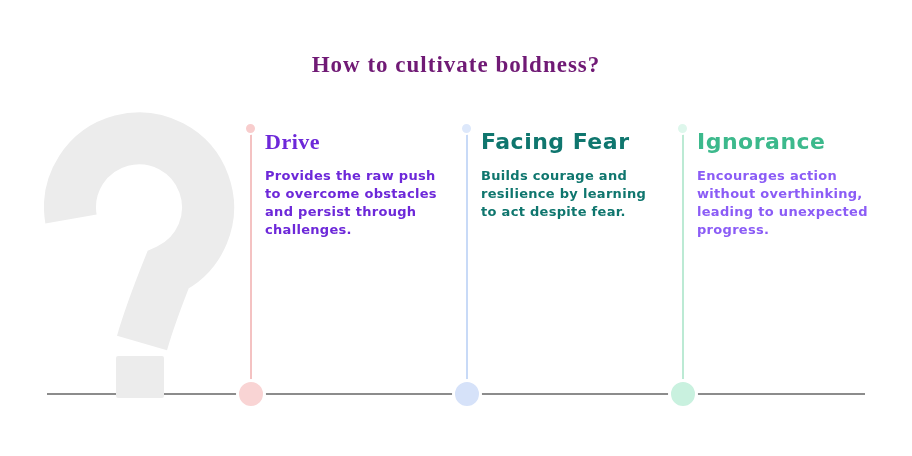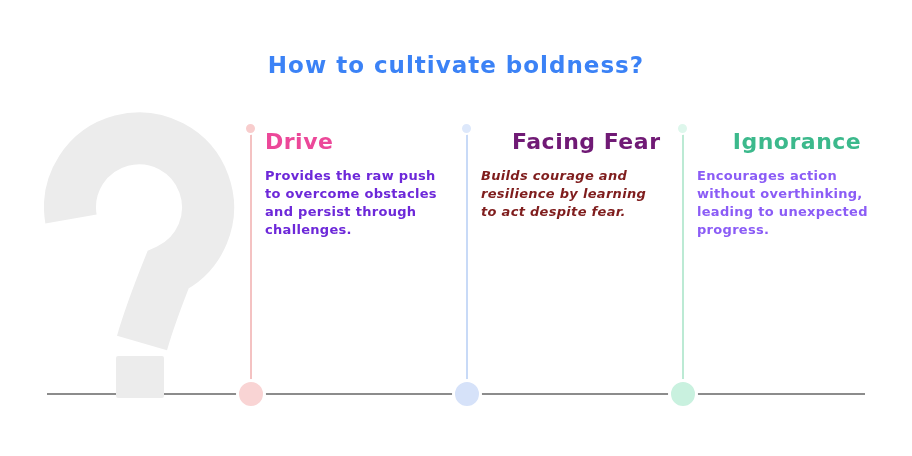--- a/index.html
+++ b/index.html
@@ -83,60 +83,60 @@
     line-height: 18px;
     color: #5e5e5e;
     white-space: pre-line;
   }
 </style>
 </head>
 <body>
 
 <div class="canvas">
 
-  <h1 class="title" style="color: #3b82f6;">How to cultivate boldness?</h1>
+  <h1 class="title" style="color: #701a75; font-family: Liberation Serif, serif;">How to cultivate boldness?</h1>
 
   <svg class="qmark-svg" viewBox="0 0 192 292" aria-hidden="true">
     <path d="M 27 109 A 69 69 0 1 1 124 160 Q 106 205 98 233" fill="none" stroke-width="52" stroke-linecap="butt" style="stroke: rgb(236, 236, 236);"></path>
     <rect x="72" y="246" width="48" height="42" rx="2" style="fill: rgb(236, 236, 236);"></rect>
   </svg>
 
   <div class="baseline" style="background-color: rgb(140, 140, 140);"></div>
 
   <section class="column col-drive">
     <div class="vline" style="background-color: rgb(244, 194, 194);"></div>
     <span class="top-dot" style="background-color: rgb(248, 205, 205);"></span>
     <span class="bottom-dot" style="background-color: rgb(249, 212, 212);"></span>
     <div class="col-text">
-      <h2 class="col-heading" style="color: #ec4899;">Drive</h2>
+      <h2 class="col-heading" style="color: #6d28d9; font-family: Liberation Serif, serif;">Drive</h2>
       <p class="col-body" style="color: #6d28d9;">Provides the raw push
 to overcome obstacles
 and persist through
 challenges.</p>
     </div>
   </section>
 
   <section class="column col-facing-fear">
     <div class="vline" style="background-color: rgb(200, 218, 247);"></div>
     <span class="top-dot" style="background-color: rgb(221, 232, 251);"></span>
     <span class="bottom-dot" style="background-color: rgb(214, 226, 249);"></span>
     <div class="col-text">
-      <h2 class="col-heading" style="color: #701a75; margin-left: 31px;">Facing Fear</h2>
-      <p class="col-body" style="color: #7f1d1d; font-style: italic;">Builds courage and
+      <h2 class="col-heading" style="color: #0f766e;">Facing Fear</h2>
+      <p class="col-body" style="color: #0f766e;">Builds courage and
 resilience by learning
 to act despite fear.</p>
     </div>
   </section>
 
   <section class="column col-ignorance">
     <div class="vline" style="background-color: rgb(188, 234, 212);"></div>
     <span class="top-dot" style="background-color: rgb(222, 247, 236);"></span>
     <span class="bottom-dot" style="background-color: rgb(201, 241, 223);"></span>
     <div class="col-text">
-      <h2 class="col-heading" style="color: rgb(60, 185, 140); text-align: center;">Ignorance</h2>
+      <h2 class="col-heading" style="color: rgb(60, 185, 140);">Ignorance</h2>
       <p class="col-body" style="color: #8b5cf6;">Encourages action
 without overthinking,
 leading to unexpected
 progress.</p>
     </div>
   </section>
 
 </div>
 
 </body></html>

